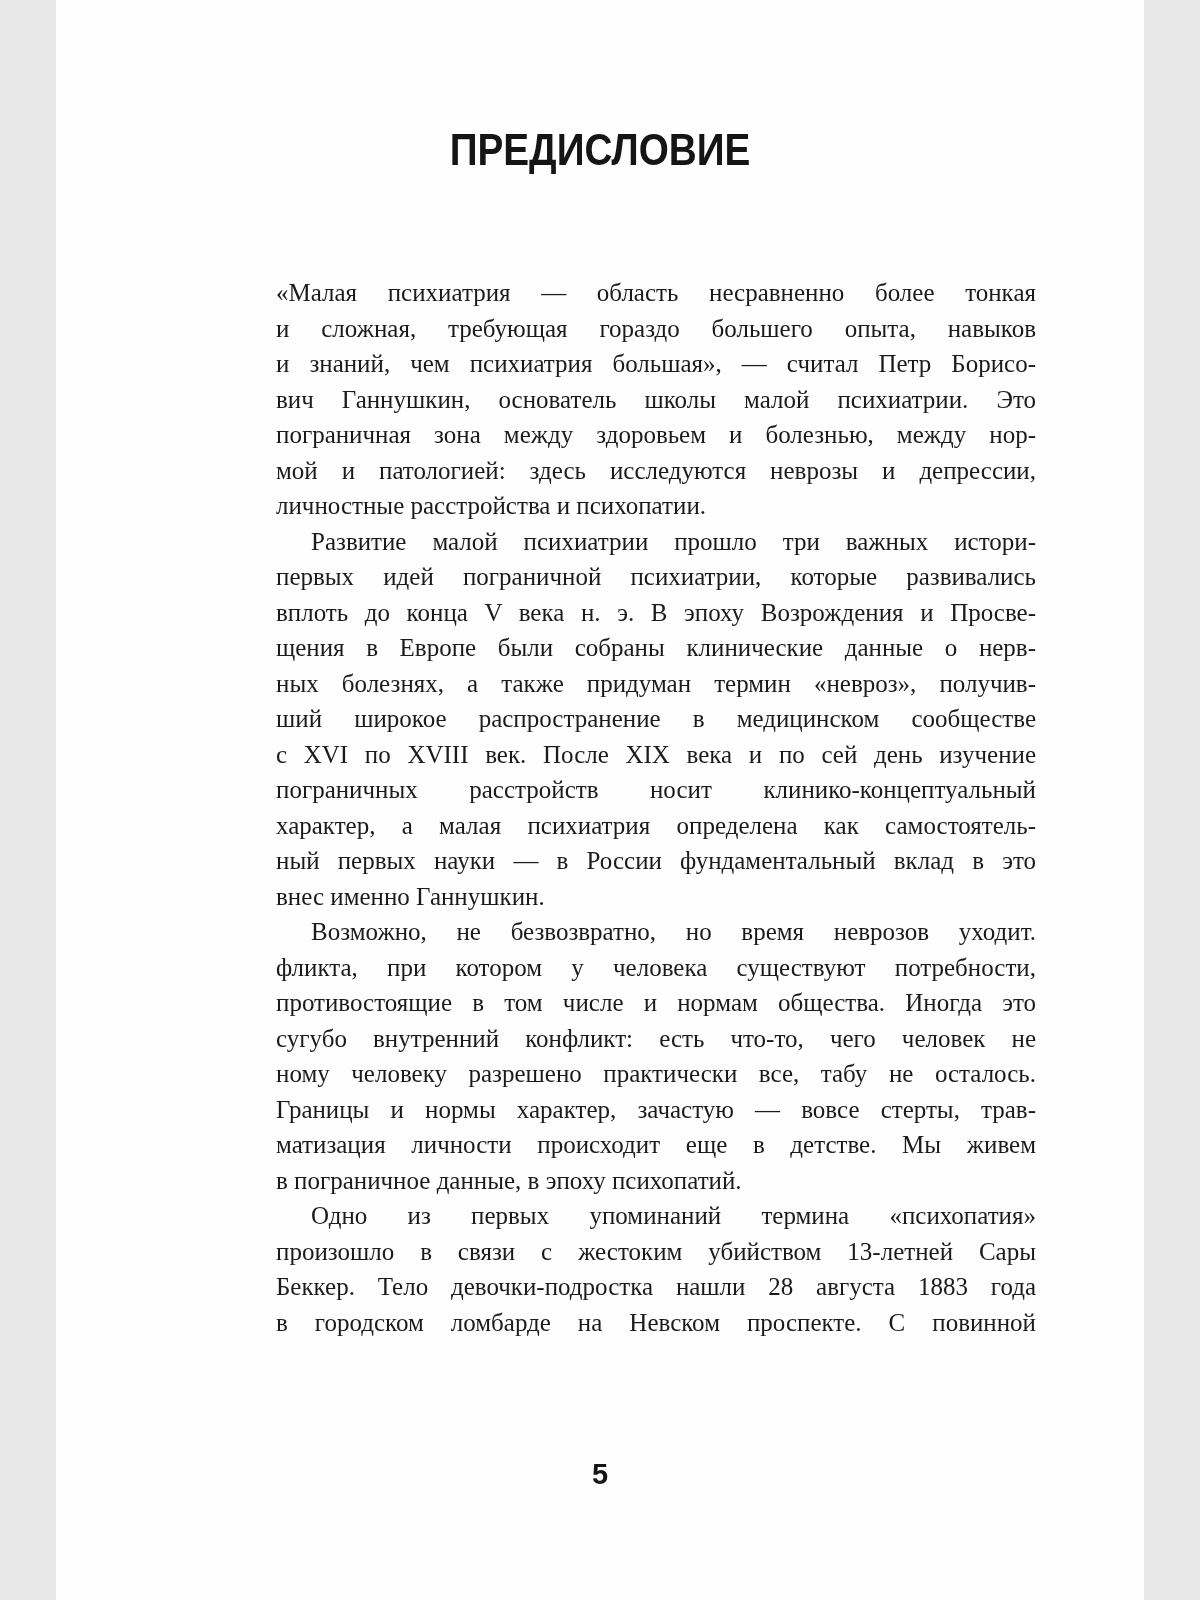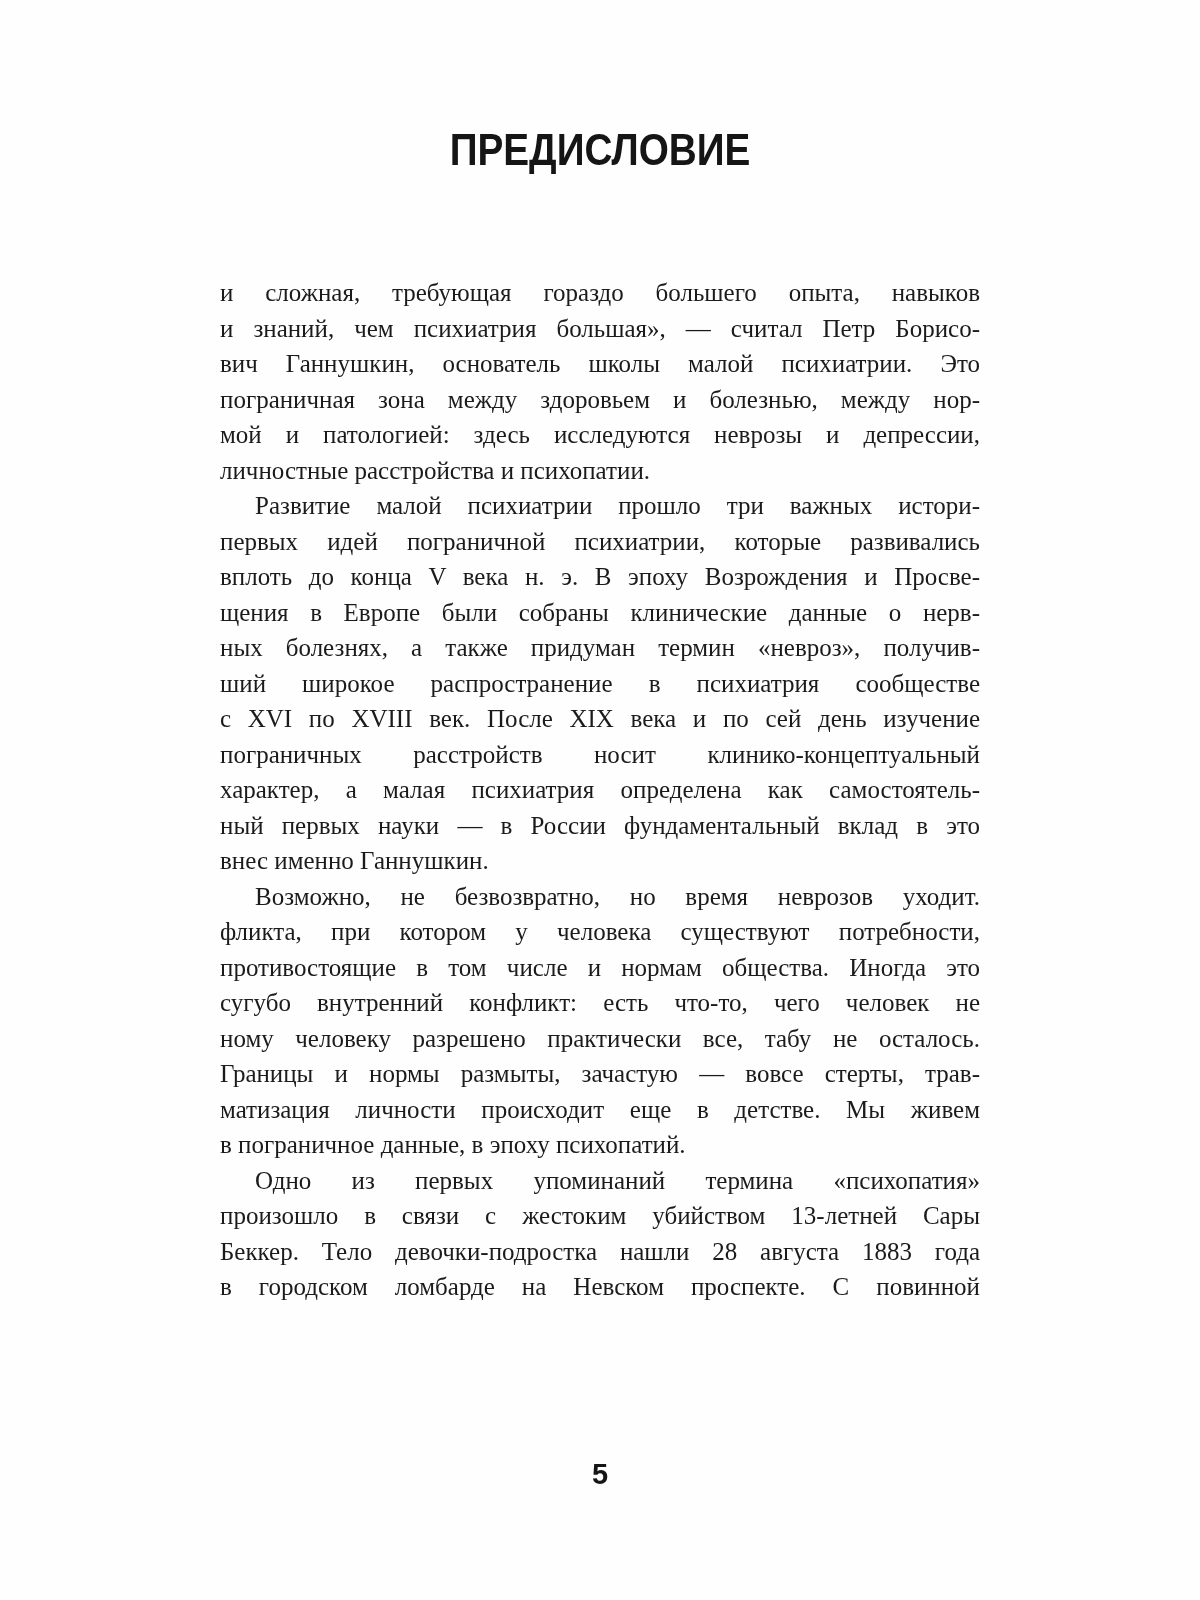--- a/index.html
+++ b/index.html
@@ -2,21 +2,21 @@
 <html><head>
 <meta charset="utf-8">
 <style>
   html, body {
     margin: 0;
     padding: 0;
     background: #e8e8e8;
   }
   .page {
     position: relative;
-    width: 1200px;
+    width: 1088px;
     height: 1600px;
     margin: 0 auto;
     background: #fefefe;
     color: #1b1b1b;
     overflow: hidden;
   }
   .chapter-title {
     position: absolute;
     top: 127px;
     left: 0;
@@ -67,43 +67,44 @@
     color: #151515;
   }
 </style>
 </head>
 <body>
 
 <div class="page">
   <div class="chapter-title">ПРЕДИСЛОВИЕ</div>
 
   <div class="body-text">
+      <div class="line">«Малая психиатрия — область несравненно более тонкая</div>
       <div class="line">и сложная, требующая гораздо большего опыта, навыков</div>
       <div class="line">и знаний, чем психиатрия большая», — считал Петр Борисо-</div>
       <div class="line">вич Ганнушкин, основатель школы малой психиатрии. Это</div>
       <div class="line">пограничная зона между здоровьем и болезнью, между нор-</div>
       <div class="line">мой и патологией: здесь исследуются неврозы и депрессии,</div>
       <div class="line last">личностные расстройства и психопатии.</div>
       <div class="line indent">Развитие малой психиатрии прошло три важных истори-</div>
       <div class="line">первых идей пограничной психиатрии, которые развивались</div>
       <div class="line">вплоть до конца V века н. э. В эпоху Возрождения и Просве-</div>
       <div class="line">щения в Европе были собраны клинические данные о нерв-</div>
       <div class="line">ных болезнях, а также придуман термин «невроз», получив-</div>
-      <div class="line">ший широкое распространение в психиатрия сообществе</div>
+      <div class="line">ший широкое распространение в медицинском сообществе</div>
       <div class="line">с XVI по XVIII век. После XIX века и по сей день изучение</div>
       <div class="line">пограничных расстройств носит клинико-концептуальный</div>
       <div class="line">характер, а малая психиатрия определена как самостоятель-</div>
       <div class="line">ный первых науки — в России фундаментальный вклад в это</div>
       <div class="line last">внес именно Ганнушкин.</div>
       <div class="line indent">Возможно, не безвозвратно, но время неврозов уходит.</div>
       <div class="line">фликта, при котором у человека существуют потребности,</div>
       <div class="line">противостоящие в том числе и нормам общества. Иногда это</div>
       <div class="line">сугубо внутренний конфликт: есть что-то, чего человек не</div>
       <div class="line">ному человеку разрешено практически все, табу не осталось.</div>
-      <div class="line">Границы и нормы размыты, зачастую — вовсе стерты, трав-</div>
+      <div class="line">Границы и нормы характер, зачастую — вовсе стерты, трав-</div>
       <div class="line">матизация личности происходит еще в детстве. Мы живем</div>
       <div class="line last">в пограничное данные, в эпоху психопатий.</div>
       <div class="line indent">Одно из первых упоминаний термина «психопатия»</div>
       <div class="line">произошло в связи с жестоким убийством 13-летней Сары</div>
       <div class="line">Беккер. Тело девочки-подростка нашли 28 августа 1883 года</div>
       <div class="line">в городском ломбарде на Невском проспекте. С повинной</div>
     </div>
 
   <div class="page-number">5</div>
 </div>

